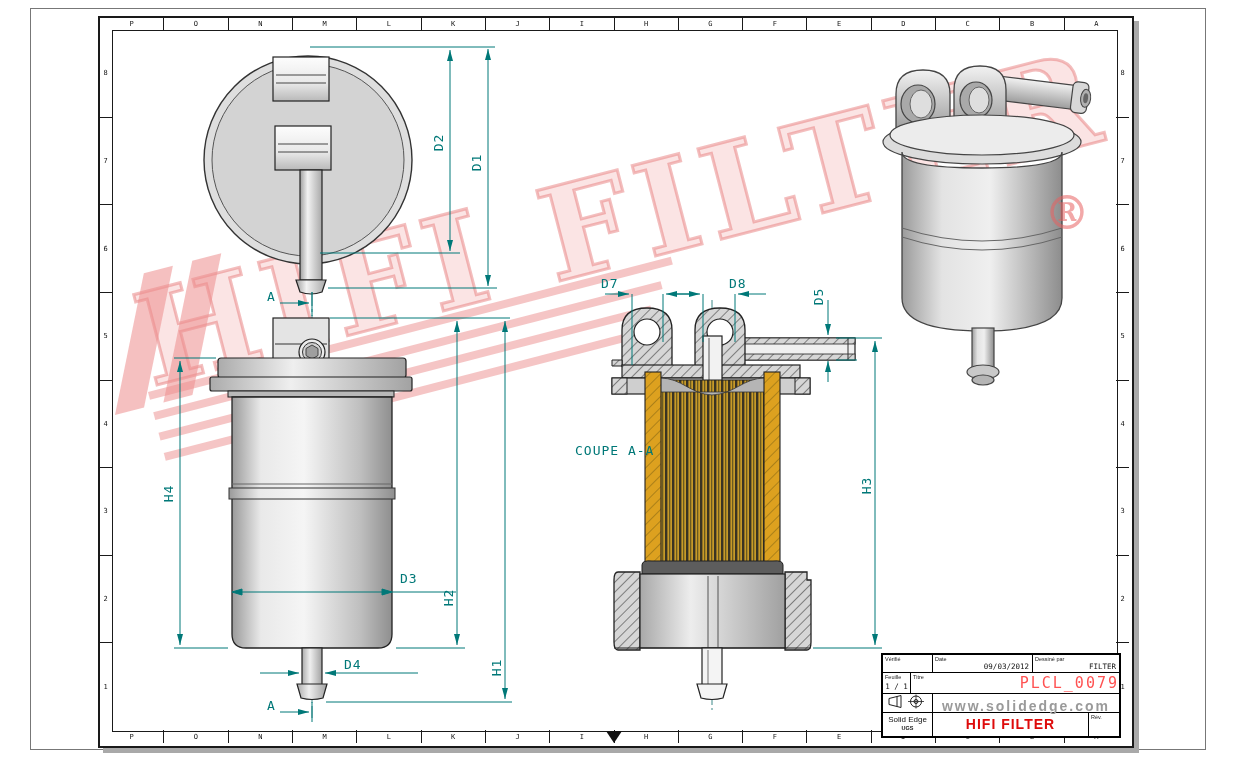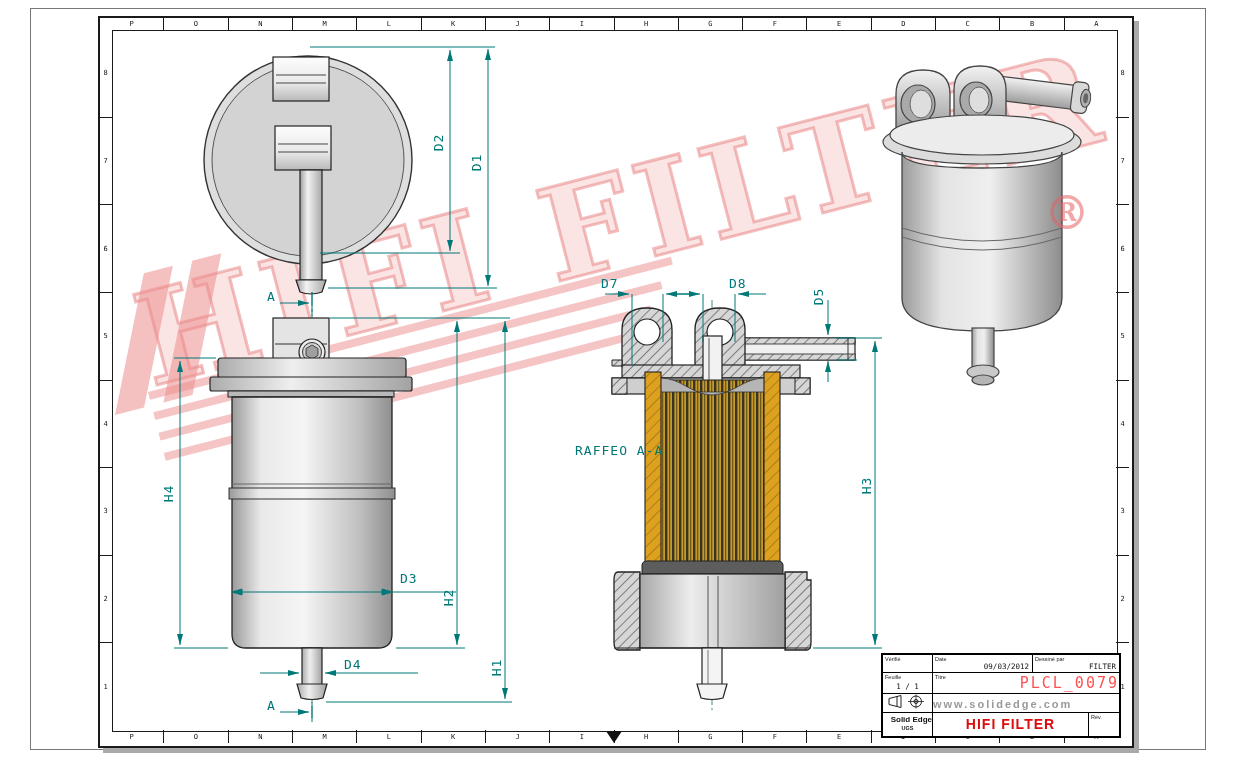--- a/index.html
+++ b/index.html
@@ -49,26 +49,26 @@
   .tb-row:last-child{border-bottom:none;}
   .tb-cell{position:relative;border-right:1px solid #000;box-sizing:border-box;}
   .tb-cell:last-child{border-right:none;}
   .tb-label{position:absolute;left:2px;top:1px;font-size:5.5px;color:#222;}
   .tb-val-sm{position:absolute;right:3px;bottom:1px;font-size:7.5px;color:#111;
       font-family:"DejaVu Sans Mono",monospace;}
   #tb-sheet-val{position:absolute;left:0;right:0;bottom:2px;text-align:center;font-size:7.5px;
       font-family:"DejaVu Sans Mono",monospace;color:#111;}
   #tb-title-val{position:absolute;left:0;right:0;bottom:1px;text-align:right;font-size:15px;
       letter-spacing:2px;color:#ff5252;font-family:"DejaVu Sans Mono",monospace;}
-  #tb-web{position:absolute;left:0;right:0;top:4px;font-size:11px;
+  #tb-web{position:absolute;left:0;right:0;top:4px;text-align:center;font-size:14px;
       letter-spacing:2px;color:#9a9a9a;font-weight:bold;}
   #tb-company{position:absolute;left:0;right:0;top:3px;text-align:center;font-size:14px;
       font-weight:bold;color:#de0b0b;letter-spacing:1px;}
-  #tb-cad{position:absolute;left:0;right:0;top:2px;text-align:right;font-size:8px;
-      font-weight:bold;color:#111;}
+  #tb-cad{position:absolute;left:0;right:0;top:2px;text-align:center;font-size:8px;
+      font-weight:normal;color:#111;}
   #tb-cad-sub{position:absolute;left:0;right:0;top:12px;text-align:center;font-size:5.5px;
       font-weight:bold;color:#111;}
 </style>
 </head>
 <body>
 
 <div id="stage">
 
   <div class="abs" id="outer-bound"></div>
   <div class="abs" id="sheet"></div>
@@ -379,38 +379,38 @@
   <span class="dim rot" style="left:160px;top:486px">H4</span>
   <span class="dim" style="left:400px;top:571px">D3</span>
   <span class="dim" style="left:344px;top:657px">D4</span>
   <span class="dim" style="left:267px;top:698px">A</span>
   <span class="dim rot" style="left:440px;top:590px">H2</span>
   <span class="dim rot" style="left:488px;top:660px">H1</span>
   <span class="dim" style="left:601px;top:276px">D7</span>
   <span class="dim" style="left:729px;top:276px">D8</span>
   <span class="dim rot" style="left:810px;top:289px">D5</span>
   <span class="dim rot" style="left:858px;top:478px">H3</span>
-  <span class="dim" style="left:575px;top:443px">RAFFEO A-A</span>
+  <span class="dim" style="left:575px;top:443px">COUPE A-A</span>
 
   <div class="abs" id="title-block">
     <div class="tb-row" style="height:17px">
       <div class="tb-cell" style="width:50px">
         <span class="tb-label">Vérifié</span>
       </div>
       <div class="tb-cell" style="width:100px">
         <span class="tb-label">Date</span>
         <span class="tb-val-sm">09/03/2012</span>
       </div>
       <div class="tb-cell" style="flex:1">
         <span class="tb-label">Dessiné par</span>
         <span class="tb-val-sm">FILTER</span>
       </div>
     </div>
     <div class="tb-row" style="height:20px">
-      <div class="tb-cell" style="width:50px">
+      <div class="tb-cell" style="width:28px">
         <span class="tb-label">Feuille</span>
         <span id="tb-sheet-val">1 / 1</span>
       </div>
       <div class="tb-cell" style="flex:1">
         <span class="tb-label">Titre</span>
         <span id="tb-title-val">PLCL_0079</span>
       </div>
     </div>
     <div class="tb-row" style="height:18px">
       <div class="tb-cell" style="width:50px">

